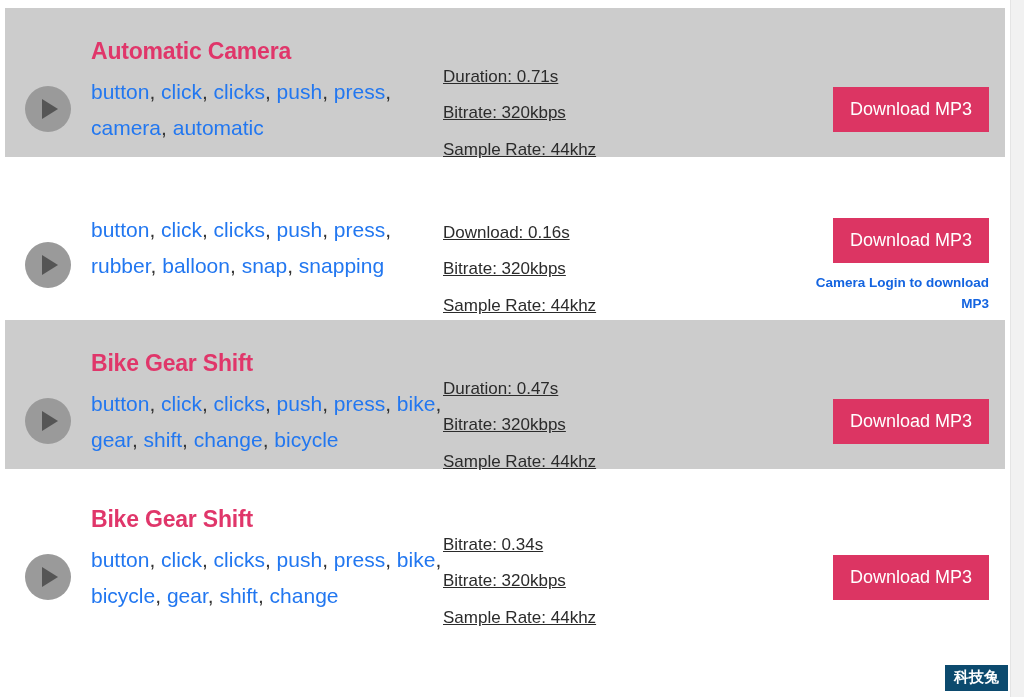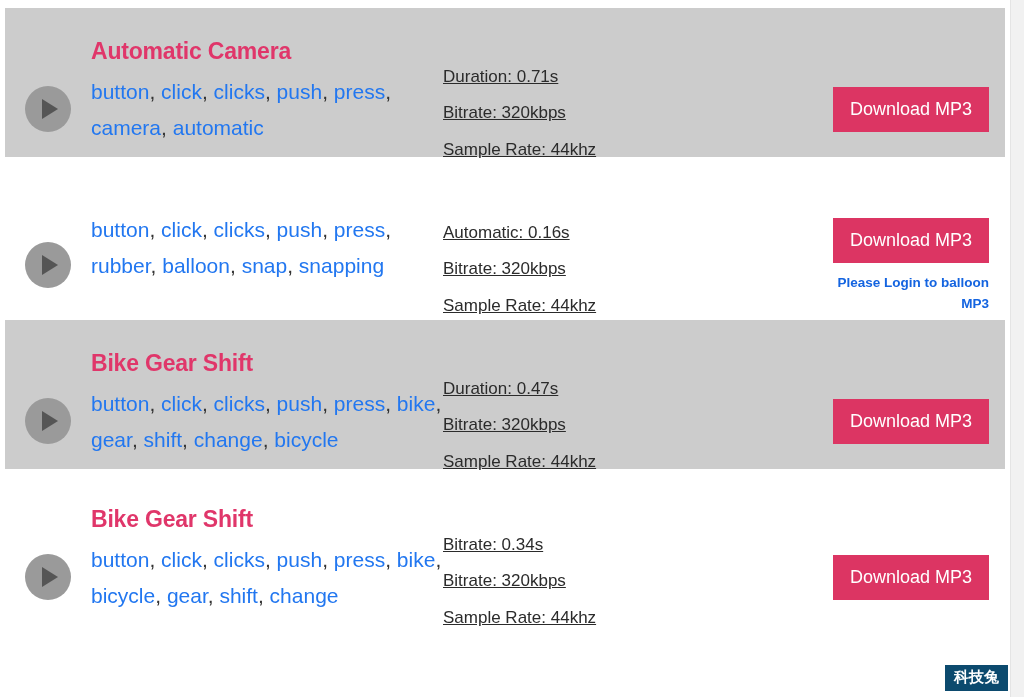--- a/index.html
+++ b/index.html
@@ -210,25 +210,25 @@
     <div class="result-row">
       <div class="play-col">
         <button class="play-button">
           <span class="tri"></span>
         </button>
       </div>
       <div class="info-col">
         <div class="tag-list"><a class="tag-link">button</a><span class="tag-sep">, </span><a class="tag-link">click</a><span class="tag-sep">, </span><a class="tag-link">clicks</a><span class="tag-sep">, </span><a class="tag-link">push</a><span class="tag-sep">, </span><a class="tag-link">press</a><span class="tag-sep">, </span><a class="tag-link">rubber</a><span class="tag-sep">, </span><a class="tag-link">balloon</a><span class="tag-sep">, </span><a class="tag-link">snap</a><span class="tag-sep">, </span><a class="tag-link">snapping</a></div>
       </div>
       <div class="meta-col">
-        <div class="meta-line">Automatic: 0.16s</div>
-        <div class="meta-line">Bitrate: 320kbps</div>
-        <div class="meta-line">Sample Rate: 44khz</div>
-      </div>
-      <div class="action-col"><a class="download-btn">Download MP3</a><a class="login-note">Please Login to balloon MP3</a></div>
+        <div class="meta-line">Download: 0.16s</div>
+        <div class="meta-line">Bitrate: 320kbps</div>
+        <div class="meta-line">Sample Rate: 44khz</div>
+      </div>
+      <div class="action-col"><a class="download-btn">Download MP3</a><a class="login-note">Camera Login to download MP3</a></div>
     </div>
     <div class="row-gap"></div>
     <div class="result-row alt">
       <div class="play-col">
         <button class="play-button">
           <span class="tri"></span>
         </button>
       </div>
       <div class="info-col">
         <a class="sound-title">Bike Gear Shift</a>

